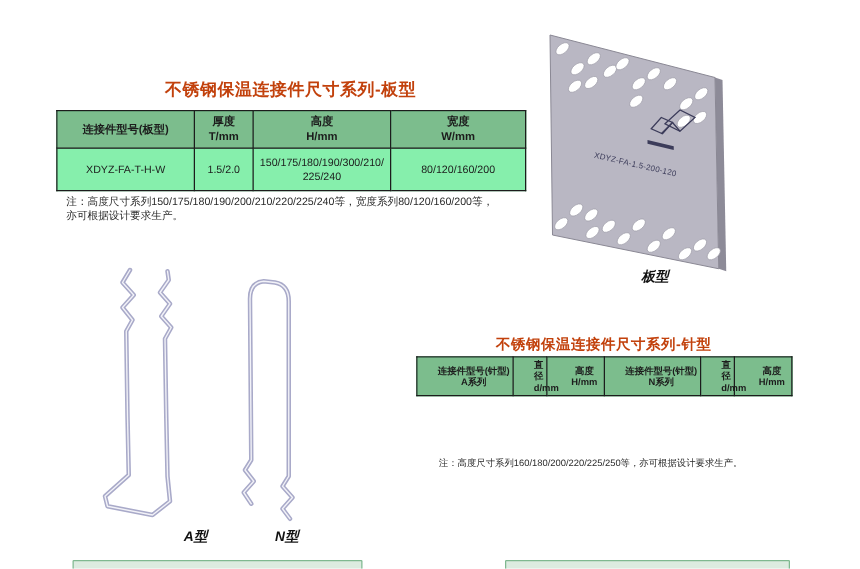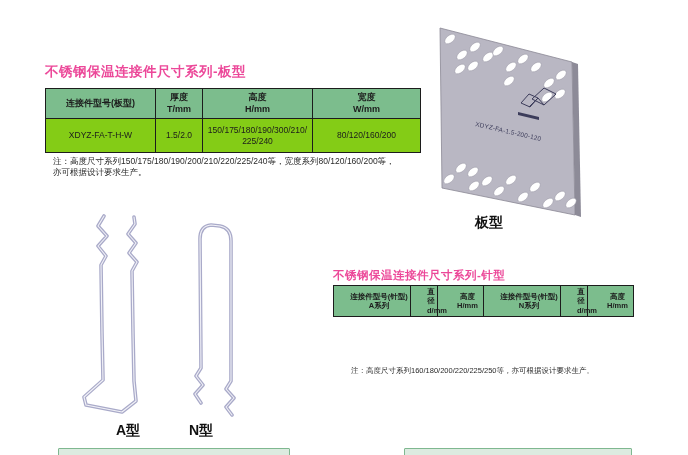--- a/index.html
+++ b/index.html
@@ -1,44 +1,44 @@
 <!DOCTYPE html>
 <html style="--green: #7cbd8d; --boxgreen: #7fb890;"><head>
 <meta charset="utf-8">
 <style>
   * { margin:0; padding:0; box-sizing:border-box; }
   html,body { background:#fff; }
   body { font-family:"Liberation Sans","DejaVu Sans",sans-serif; }
   #page { position:relative; width:688px; height:455px; background:#fff; overflow:hidden; }
 
-  .sec-title { position:absolute; font-weight:bold; color:#ec4899; letter-spacing:0.5px; }
+  .sec-title { position:absolute; text-align:center; font-weight:bold; color:#c2410c; letter-spacing:0.5px; }
   #title-plate { left:45px; top:63px; width:375px; font-size:13.5px; }
   #title-pin   { left:333px; top:268px; width:300px; font-size:11.5px; }
 
-  table.spec { position:absolute; border-collapse:collapse; table-layout:fixed; background:#84cc16; }
+  table.spec { position:absolute; border-collapse:collapse; table-layout:fixed; background:#86efac; }
   table.spec th, table.spec td {
     border:1px solid #1c1c1c; text-align:center; vertical-align:middle;
     white-space:pre-line; line-height:1.25; padding:1px 2px; color:#1c1c1c;
   }
   table.spec th { background:var(--green,#7cbd8d); font-weight:bold; }
   table.spec { border:1.5px solid #1c1c1c; }
 
   #table-plate { left:45px; top:88px; width:375px; }
   #table-plate th { height:30px; font-size:9px; }
   #table-plate td { height:34px; font-size:8.5px; }
 
   #table-pin { left:333px; top:285px; width:300px; }
   #table-pin th { height:22px; font-size:7.5px;padding-left:16px; }
   #table-pin td { height:28px; font-size:7.5px; }
 
   .note { position:absolute; color:#2a2a2a; white-space:pre-line;margin-left:16px; }
   #note-plate { left:37px; top:156px; width:392px; font-size:8.5px; line-height:11px; }
   #note-pin   { left:335px; top:366px; width:350px; font-size:7.5px; line-height:9px; }
 
-  .fig-label { position:absolute; font-weight:bold; color:#111; font-size:14px; text-align:left; }
+  .fig-label { position:absolute; font-weight:bold; color:#111; font-size:11px; text-align:right;font-style:italic; }
   #label-plate { left:475px; top:214px; width:60px; }
   #label-a { left:116px; top:422px; width:50px; }
   #label-n { left:189px; top:422px; width:50px; }
 
   .fig { position:absolute; }
   #plate-svg { left:425px; top:15px; }
   #pins-svg  { left:70px;  top:213px; }
 
   .next-box { position:absolute; height:14px; border:1.5px solid var(--boxgreen,#7fb890); background:#dcebe0; border-radius:1px; }
   #next-box-left  { left:58px;  top:448px; width:232px; }

